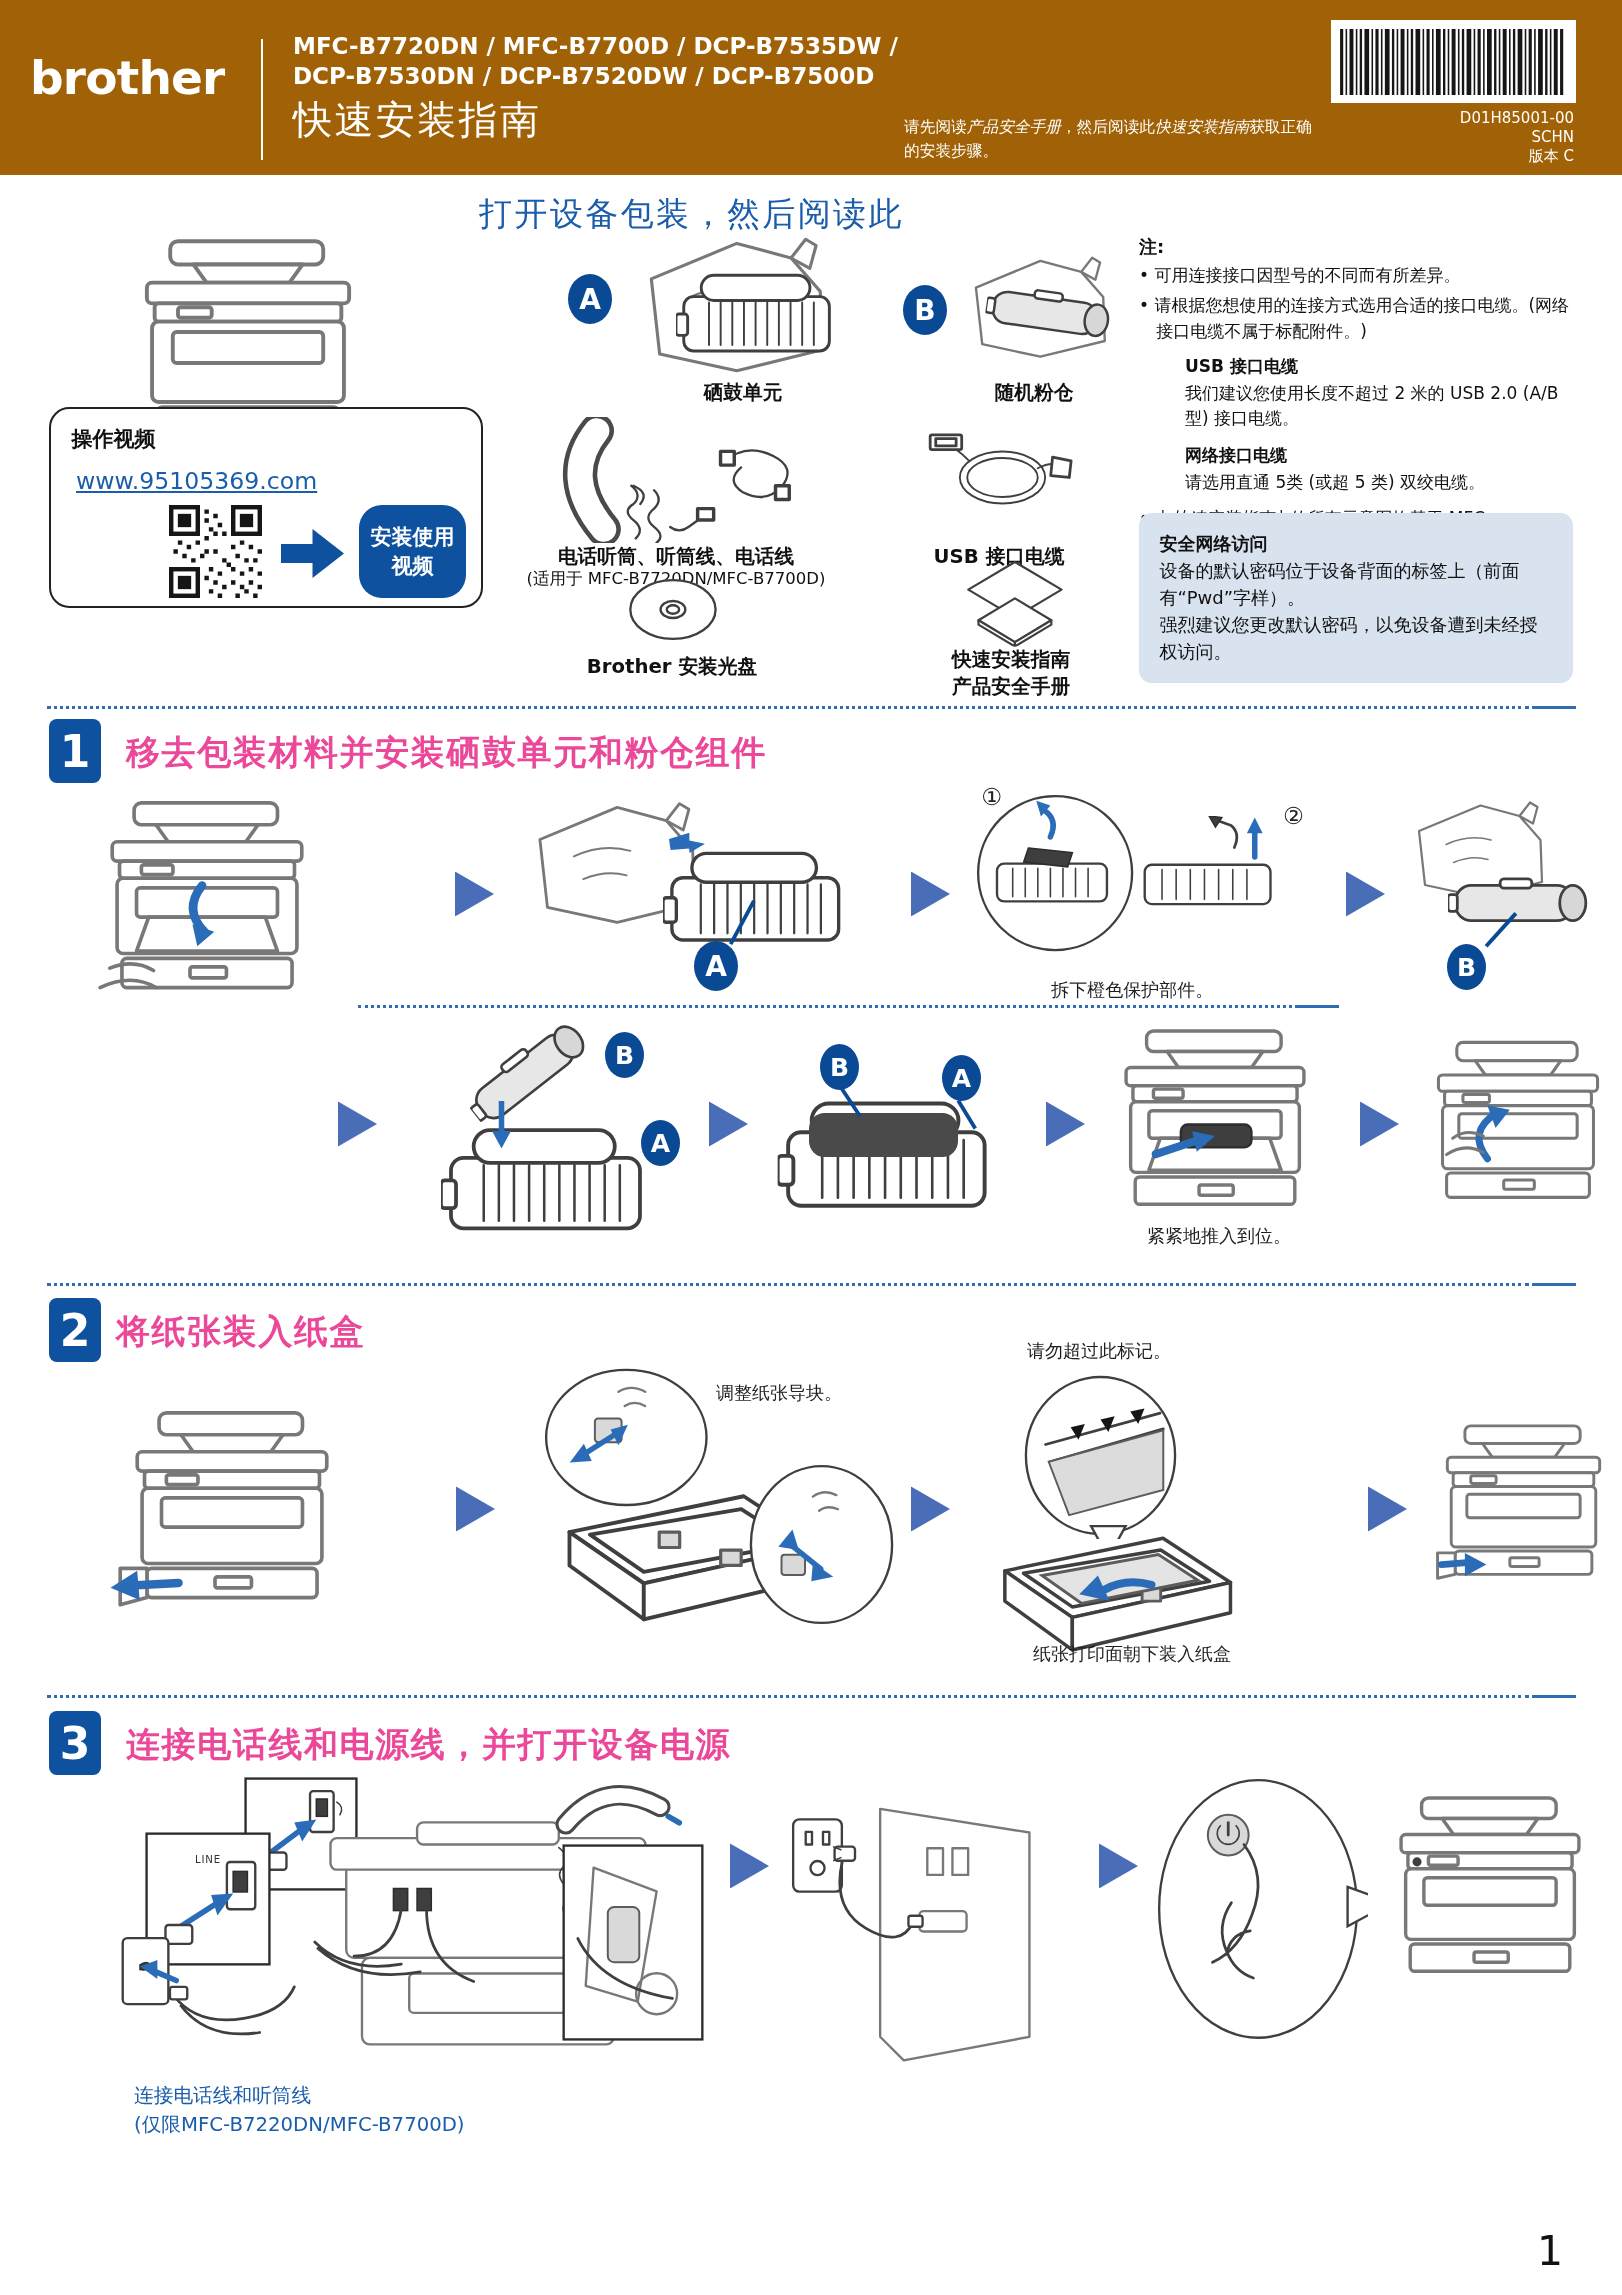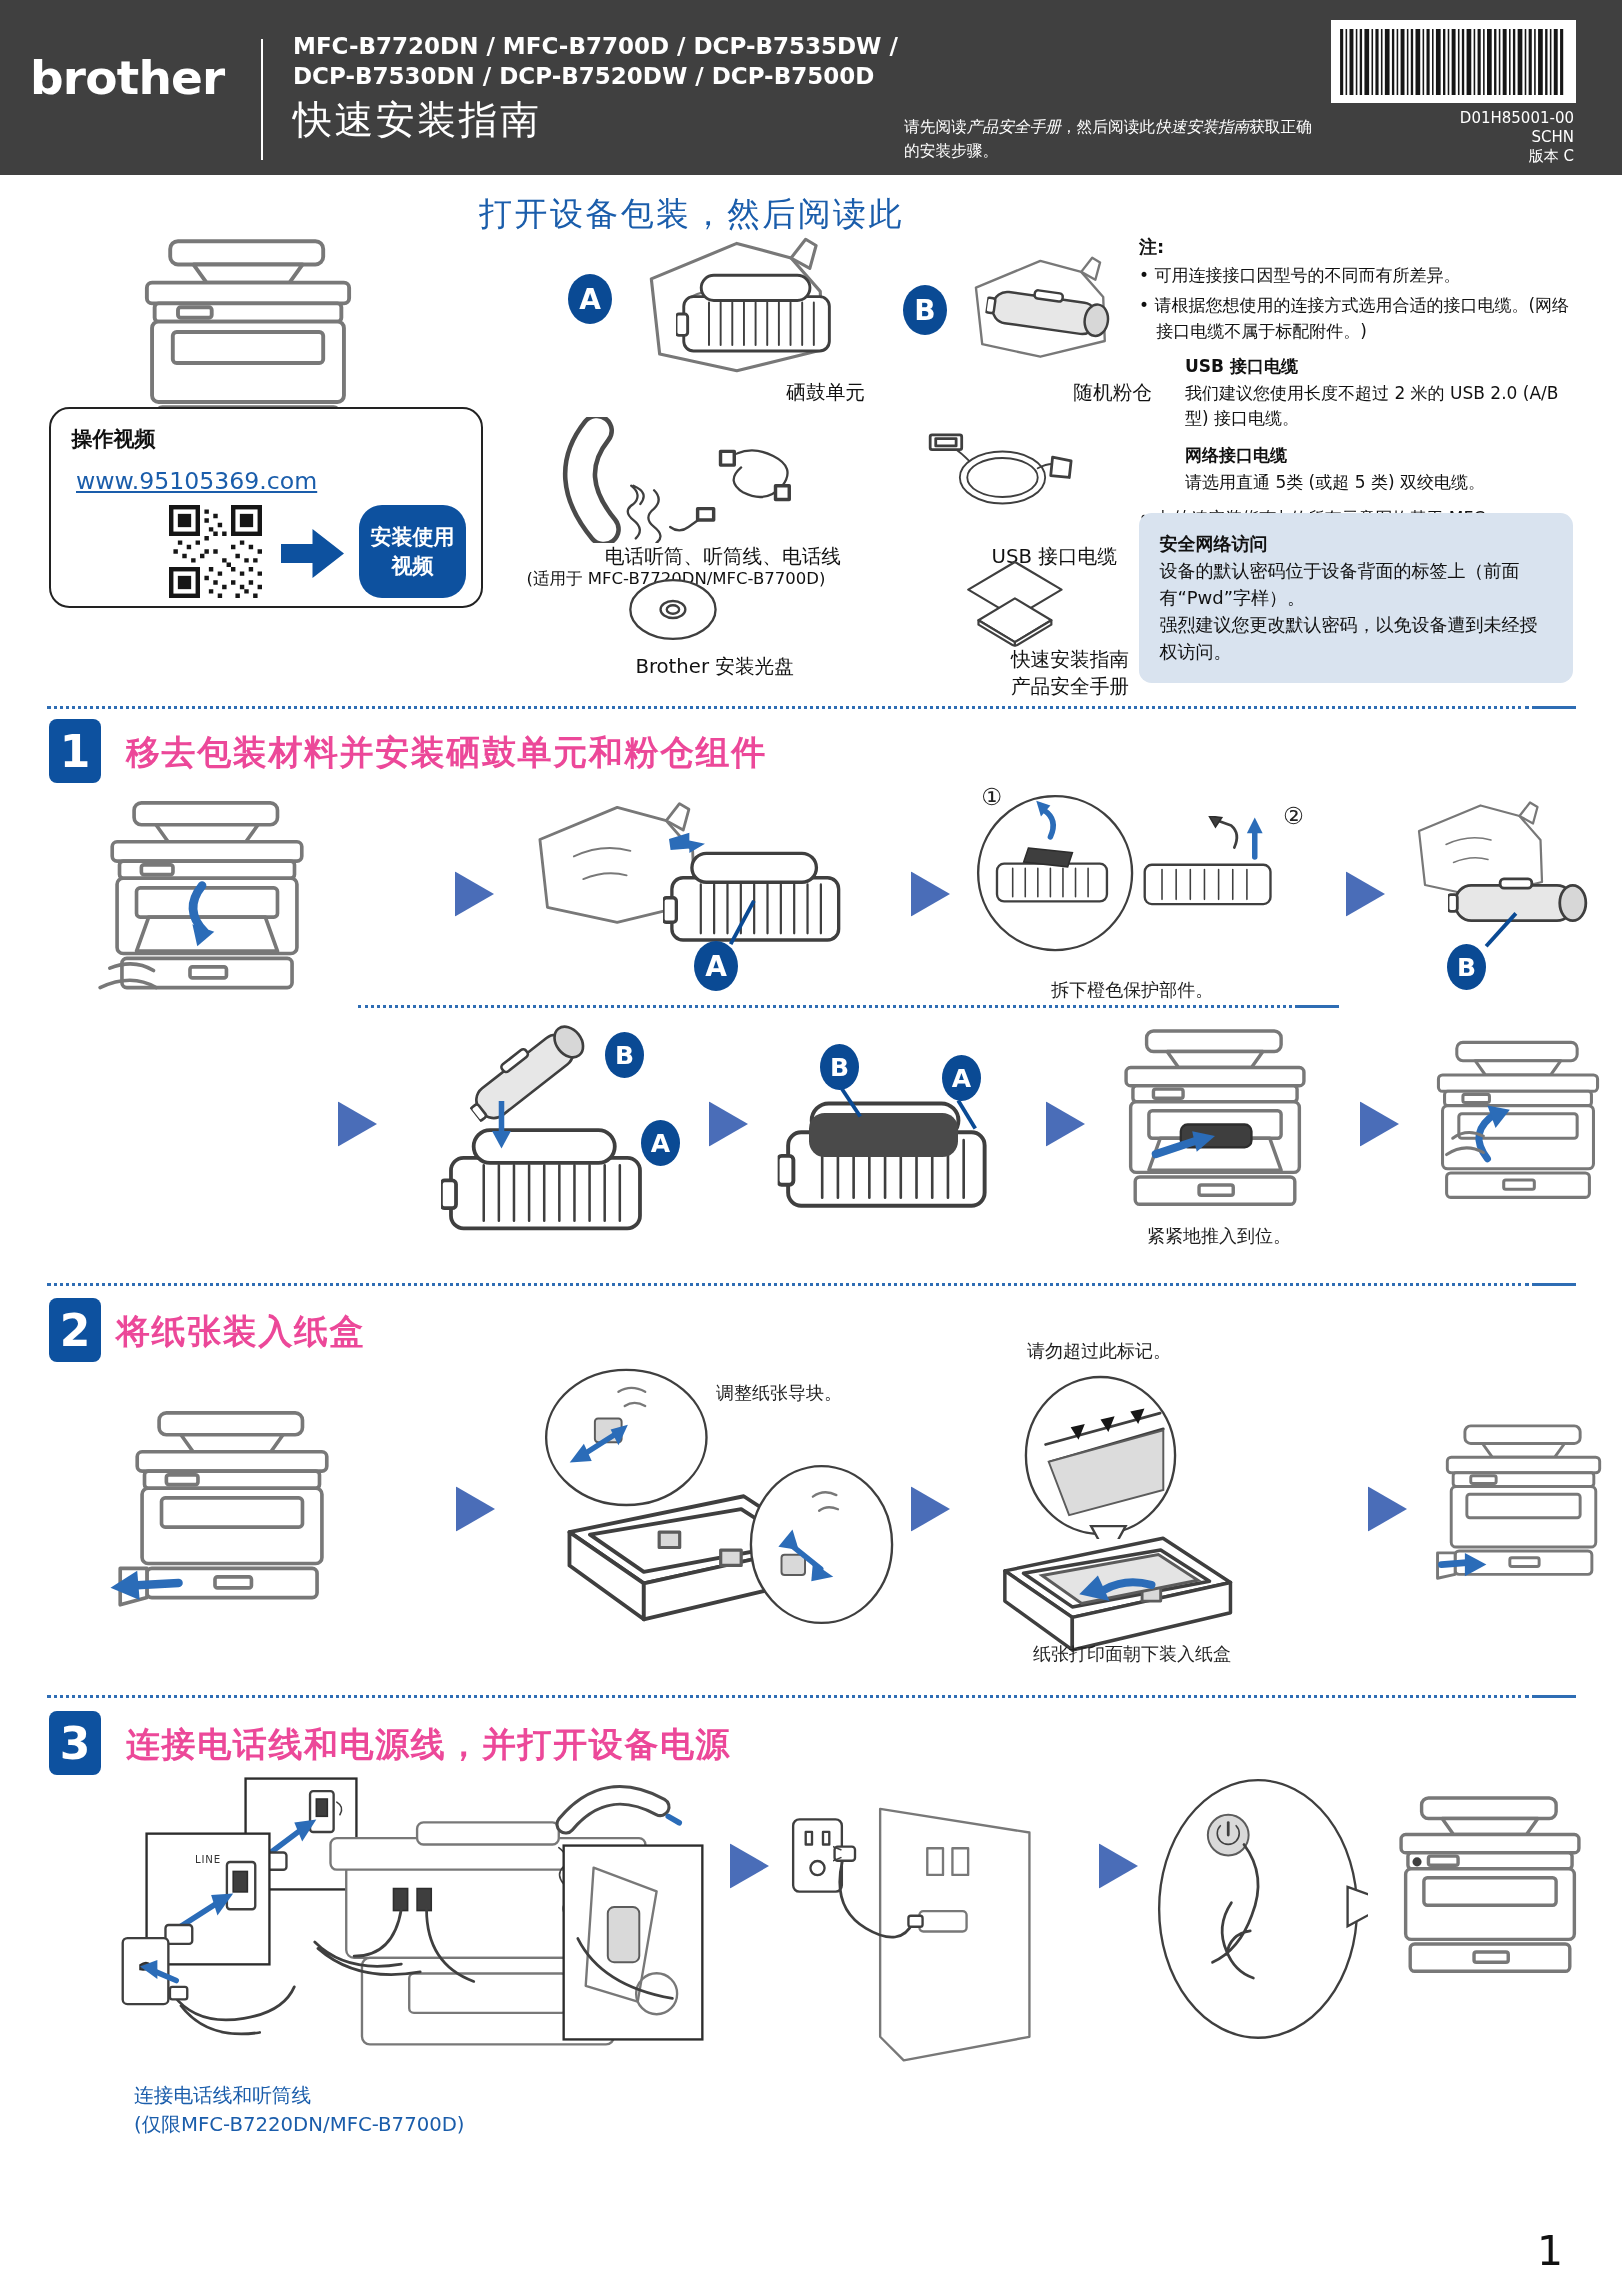--- a/index.html
+++ b/index.html
@@ -13,21 +13,21 @@
   .lnk{fill:#fff;stroke:#3f3f3f;stroke-width:3;stroke-linejoin:round;stroke-linecap:round}
   .lnd{fill:none;stroke:#787878;stroke-width:3;stroke-linejoin:round;stroke-linecap:round}
   .lndk{fill:none;stroke:#3f3f3f;stroke-width:3.5;stroke-linejoin:round;stroke-linecap:round}
   .dark{fill:#3e3e3e;stroke:#2d2d2d;stroke-width:2}
   .gray{fill:#d9d9d9;stroke:#5c5c5c;stroke-width:2.5}
   .blue{fill:#2b6cb8}
   .bluestroke{fill:none;stroke:#2b6cb8;stroke-width:7;stroke-linecap:round}
   .thin{stroke-width:2}
 
   
-  .header{left:0;top:0;width:1622px;height:175px;background:#404040;color:#fff}
+  .header{left:0;top:0;width:1622px;height:175px;background:#a16207;color:#fff}
   .brand{left:30px;top:50px;font-size:47px;font-weight:800;letter-spacing:-0.8px;color:#fff}
   .hdr-divider{left:261px;top:39px;width:2.4px;height:121px;background:#fff}
   .models{left:293px;top:31px;font-size:23px;font-weight:bold;line-height:30px;color:#fff}
   .hdr-title{left:293px;top:93px;font-size:39px;font-weight:500;color:#fff;letter-spacing:2.4px}
   .hdr-note{left:904px;top:115px;width:409px;font-size:15.7px;line-height:1.55;color:#fff}
   .hdr-note i{font-style:italic}
   .barcode-box{left:1331px;top:20.4px;width:245px;height:83px;background:#fff;display:flex;align-items:center;justify-content:center}
   .hdr-codes{left:1337px;top:109px;width:237px;text-align:right;font-size:15px;line-height:19px;color:#fff}
 
   
@@ -42,21 +42,21 @@
   .unpack-title{color:#1a5dab;font-size:33px;font-weight:500;letter-spacing:2.4px;text-align:center}
 
   .vbox{border:2.4px solid #222;border-radius:20.4px;background:#fff}
   .vtitle{font-size:21px;font-weight:bold;color:#111}
   .vlink{font-size:23.6px;color:#1a5dab;text-decoration:underline;cursor:pointer}
   .vbtn{background:#0d519f;border-radius:23px;color:#fff;display:flex;flex-direction:column;align-items:center;justify-content:center;font-size:21px;font-weight:bold;line-height:1.35;cursor:pointer}
 
   .badge{background:#0a4a94;color:#fff;border-radius:50%;display:flex;align-items:center;justify-content:center;font-weight:bold;font-size:28px;width:44px;height:50px}
   .badge.sm{width:39px;height:46px;font-size:25px}
 
-  .clabel{font-weight:normal;font-size:19.7px;text-align:right;color:#111;white-space:nowrap}
+  .clabel{font-weight:bold;font-size:19.7px;text-align:center;color:#111;white-space:nowrap}
   .csub{font-size:16.5px;text-align:center;color:#111;white-space:nowrap}
 
   .notes{width:444px;font-size:17px;line-height:1.5;color:#111}
   .notes .nhead{font-weight:bold;font-size:18px;margin-bottom:3.1px}
   .notes p{margin-bottom:4.7px}
   .hang{padding-left:17.3px;text-indent:-17.3px}
   .nsub{padding-left:46px;margin:9.4px 0}
   .nsub .nt{font-weight:bold;margin-bottom:1.6px}
   .nsub .nd{margin-bottom:11px}
   .notes i{font-style:italic}

